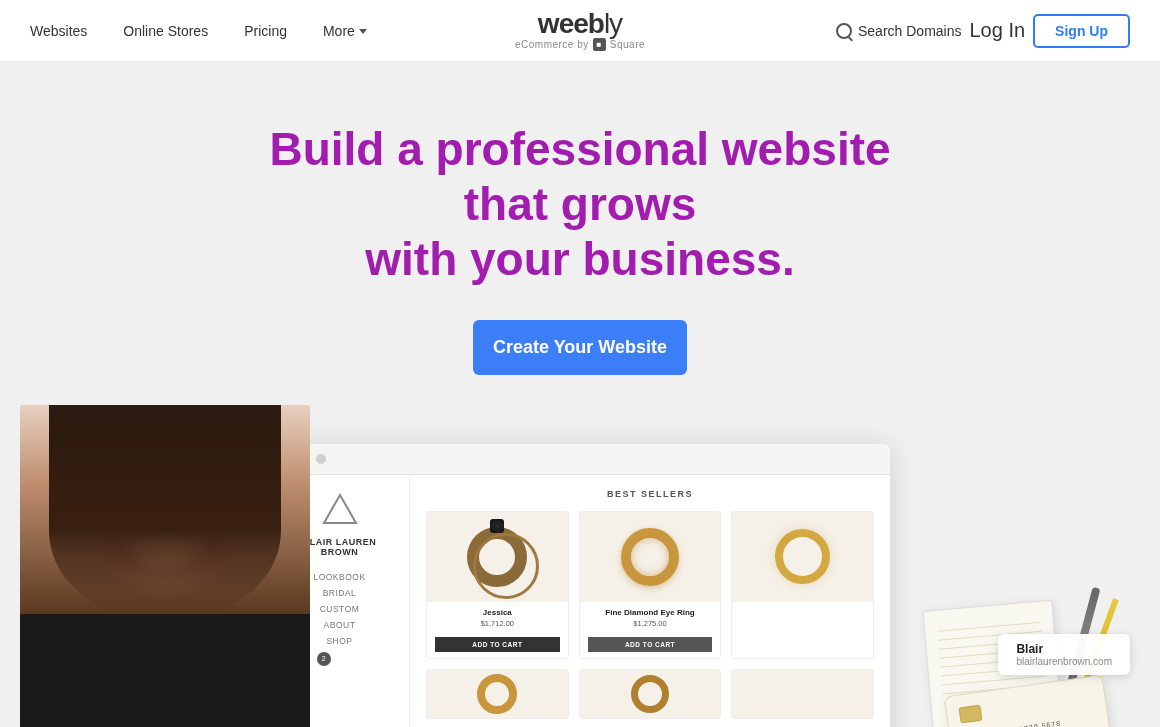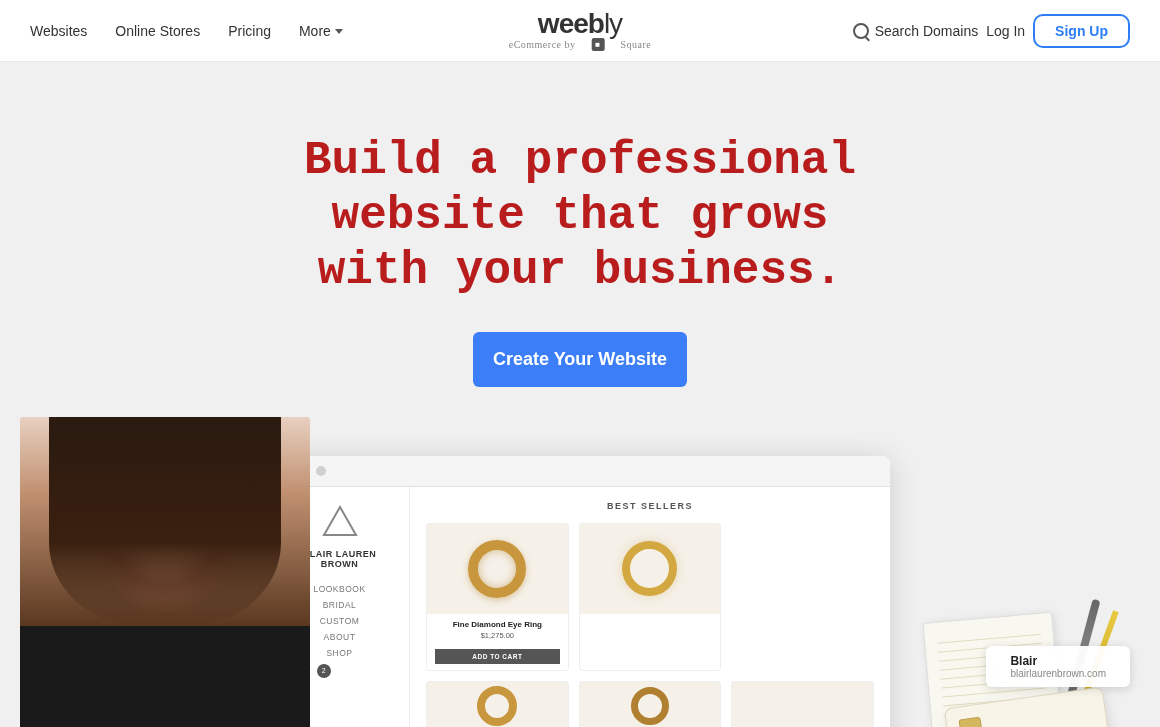--- a/index.html
+++ b/index.html
@@ -19,21 +19,21 @@
       justify-content: space-between;
       padding: 0 30px;
       height: 62px;
       border-bottom: 1px solid #e8e8e8;
       position: relative;
       z-index: 10;
     }
     .header-left {
       display: flex;
       align-items: center;
-      gap: 28px;
+      gap: 36px;
     }
     .header-left a {
       text-decoration: none;
       color: #333;
       font-size: 14px;
       font-weight: 400;
     }
     .more-link {
       display: flex;
       align-items: center;
@@ -63,22 +63,21 @@
       line-height: 1;
     }
     .logo-weebly strong { font-weight: 700; text-align: center; }
     .logo-sub {
       font-size: 10px;
       color: #888;
       letter-spacing: 0.5px;
       display: flex;
       align-items: center;
       justify-content: center;
-      gap: 16px;
-      font-family: Liberation Serif, serif;
+      gap: 4px;
     }
     .square-icon {
       display: inline-flex;
       align-items: center;
       justify-content: center;
       width: 13px;
       height: 13px;
       background: #555;
       color: #fff;
       font-size: 8px;
@@ -111,49 +110,48 @@
       width: 5px;
       height: 2px;
       background: #555;
       bottom: -3px;
       right: -3px;
       transform: rotate(45deg);
     }
     .login-link {
       text-decoration: none;
       color: #333;
-      font-size: 14px;
+      font-size: 20px;
     }
     .signup-btn {
       border: 2px solid #2d7ef7;
       color: #2d7ef7;
       background: #fff;
       padding: 7px 20px;
-      border-radius: 10px;
+      border-radius: 5px;
       font-size: 14px;
       font-weight: 600;
       cursor: pointer;
     }
 
     
     .hero {
       background: #f0f0f0;
       text-align: center;
       padding: 60px 20px 0;
       position: relative;
       overflow: hidden;
     }
     .hero-title {
       font-size: 46px;
       font-weight: 800;
-      color: #b91c1c;
+      color: #a21caf;
       line-height: 1.2;
       max-width: 700px;
-      margin: 12px auto 32px;
-      font-family: Liberation Mono, monospace;
+      margin: 0 auto 32px;
     }
     .hero-cta {
       background: #3b7ef7;
       color: #fff;
       border: none;
       padding: 17px 20px;
       border-radius: 6px;
       font-size: 18px;
       font-weight: 600;
       cursor: pointer;
@@ -519,21 +517,21 @@
       letter-spacing: 1px;
       margin-bottom: 4px;
     }
     
     .blair-box {
       position: absolute;
       right: 10px;
       bottom: 110px;
       background: rgba(255,255,255,0.95);
       border-radius: 6px;
-      padding: 8px 24px;
+      padding: 8px 18px;
       box-shadow: 0 2px 10px rgba(0,0,0,0.15);
       text-align: left;
       z-index: 5;
     }
     .blair-box-name {
       font-size: 12px;
       font-weight: 700;
       color: #222;
     }
     .blair-box-url {
@@ -614,20 +612,34 @@
               <span>CART</span>
               <span class="cart-badge">2</span>
             </li>
           </ul>
         </div>
 
         <div class="site-main">
           <div class="site-section-label">BEST SELLERS</div>
           <div class="products-grid">
 
+            <div class="product-card">
+              <div class="product-image">
+                <div style="position:relative; width:70px; height:70px; display:flex; align-items:center; justify-content:center;">
+                  <div class="ring-1">
+                    <div class="ring-gem"></div>
+                  </div>
+                </div>
+              </div>
+              <div class="product-info">
+                <div class="product-name">Jessica</div>
+                <div class="product-price">$1,712.00</div>
+                <button class="add-to-cart-btn">ADD TO CART</button>
+              </div>
+            </div>
 
             <div class="product-card">
               <div class="product-image">
                 <div class="ring-2"></div>
               </div>
               <div class="product-info">
                 <div class="product-name">Fine Diamond Eye Ring</div>
                 <div class="product-price">$1,275.00</div>
                 <button class="add-to-cart-btn active">ADD TO CART</button>
               </div>

